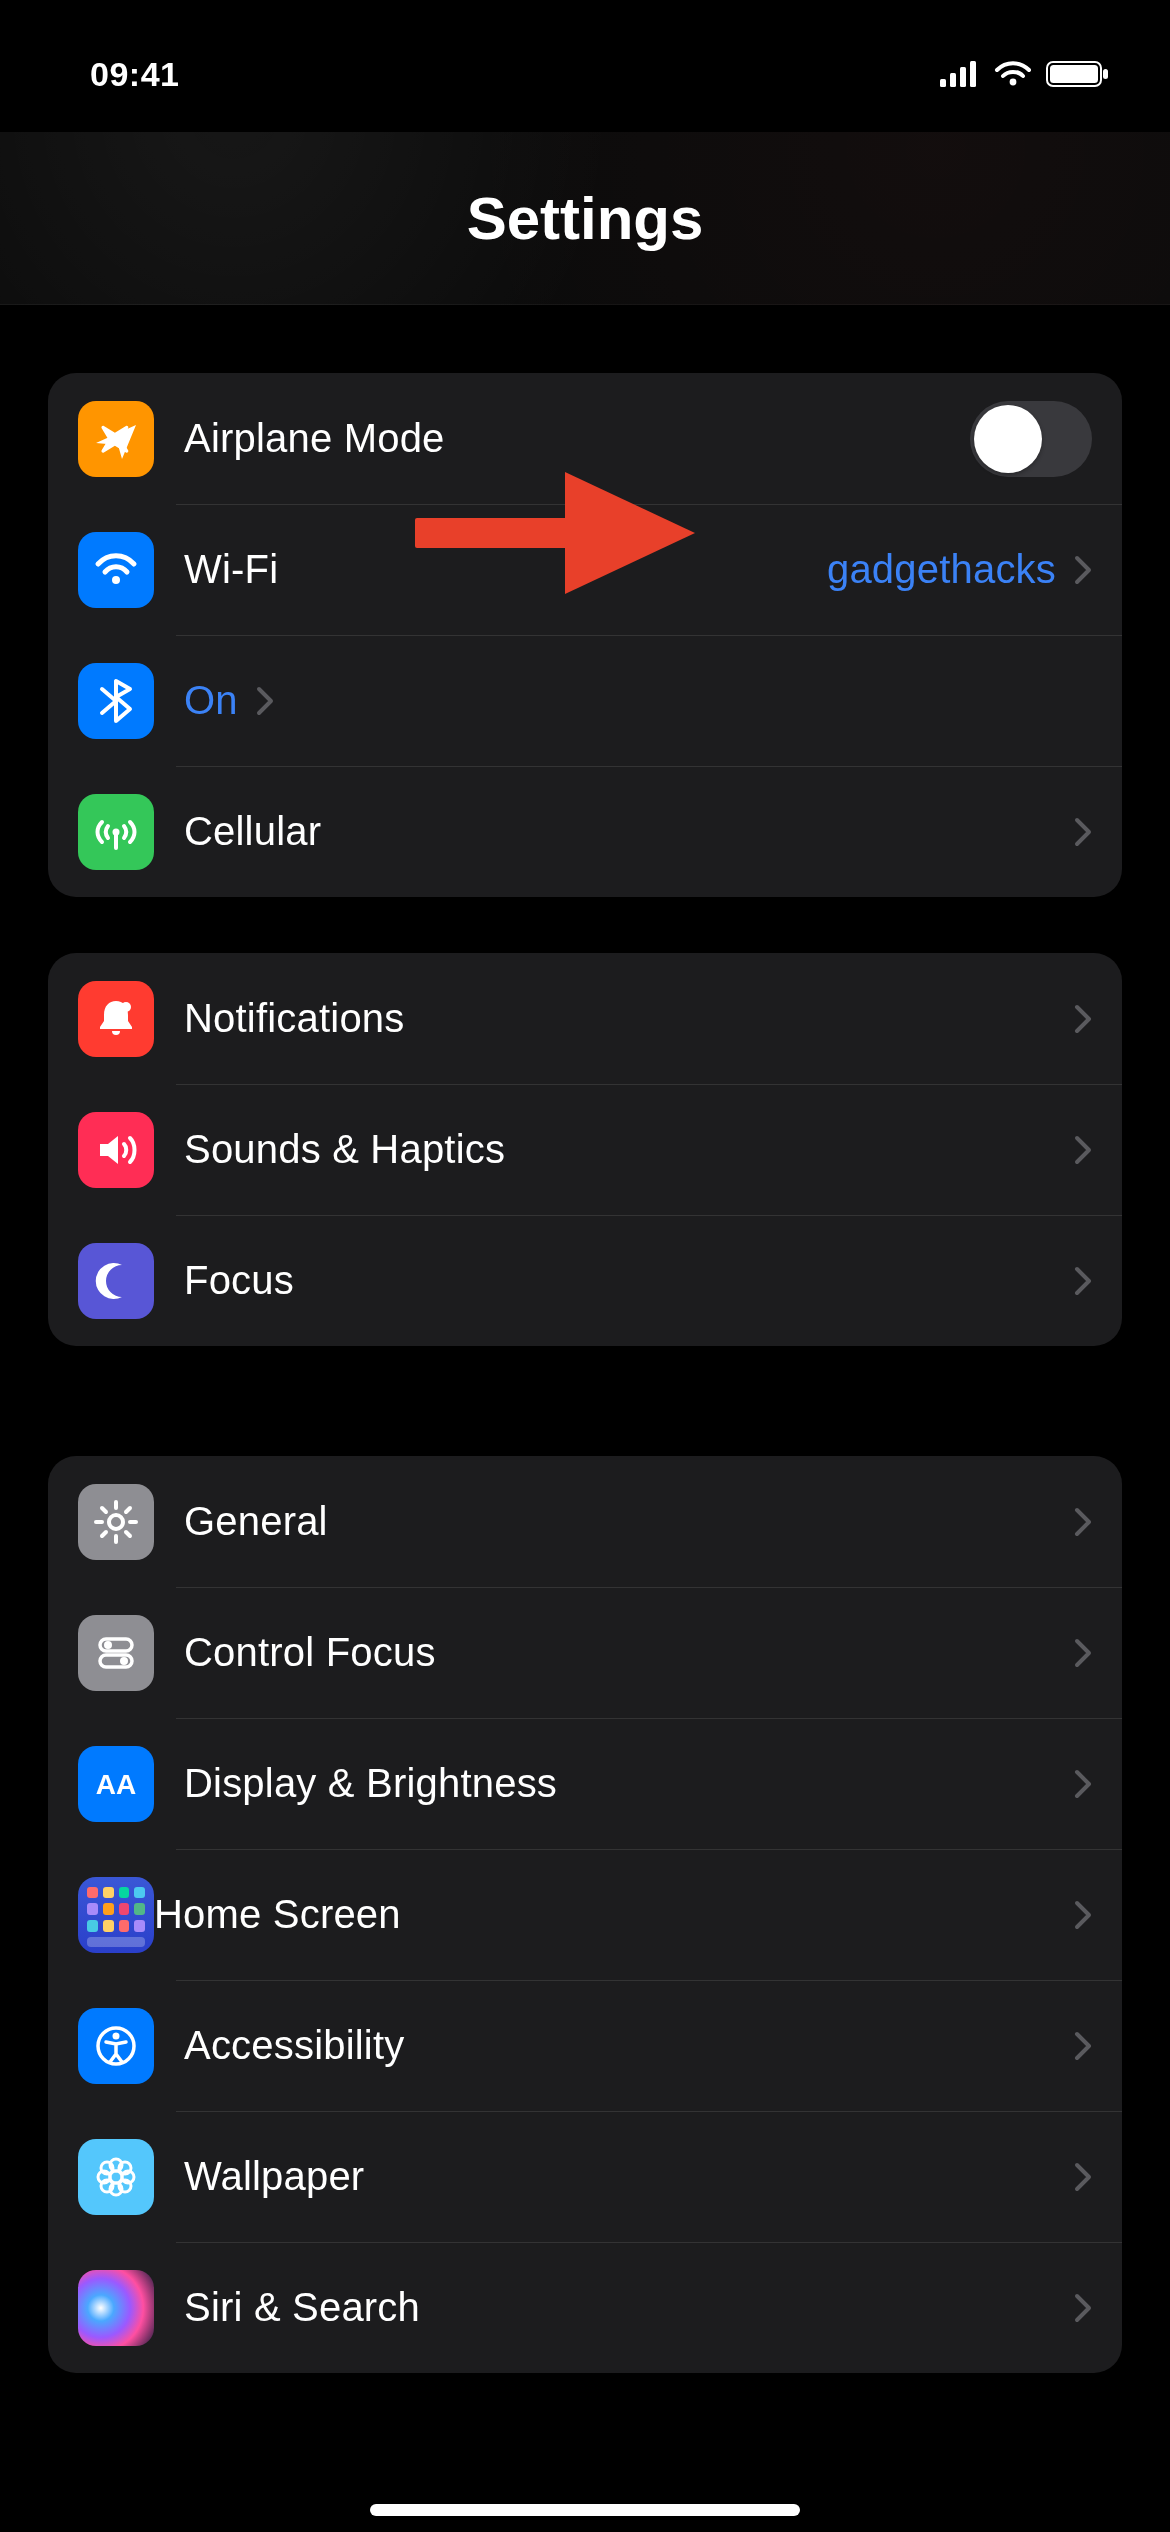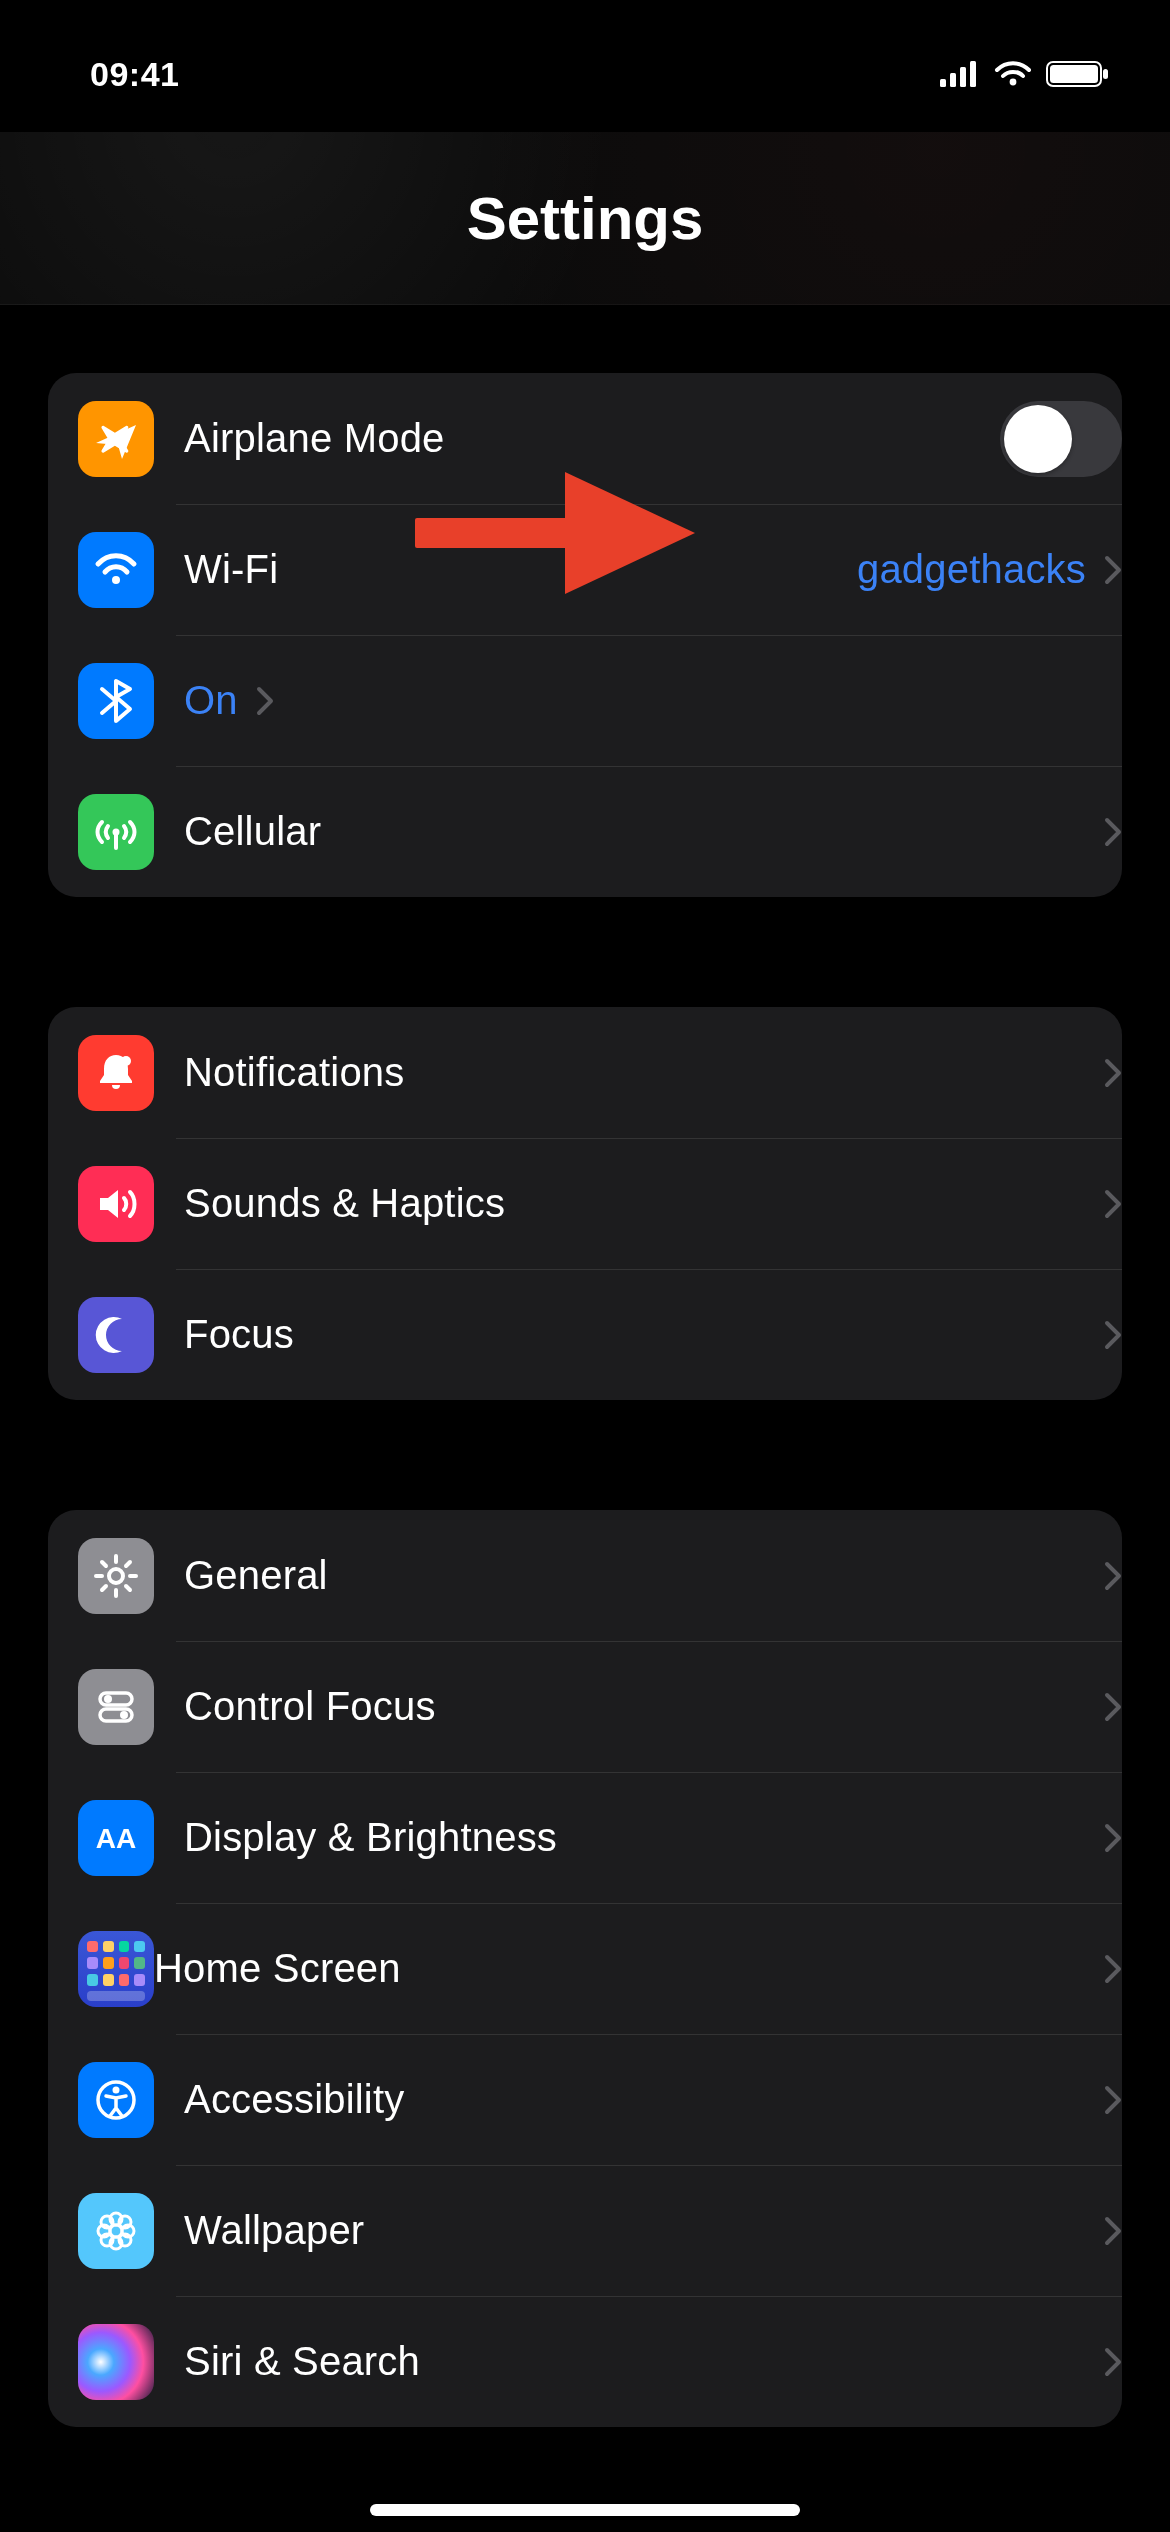--- a/index.html
+++ b/index.html
@@ -64,20 +64,21 @@
     margin-top: 66px;
     overflow: hidden;
   }
   .group.first { margin-top: 68px; }
 
   .row {
     display: flex;
     align-items: center;
     height: 131px;
     padding-left: 30px;
+    padding-right: 30px;
     position: relative;
   }
   .row + .row::before {
     content: "";
     position: absolute;
     left: 128px;
     right: 0;
     top: 0;
     height: 1px;
     background: rgba(255,255,255,0.10);
@@ -294,21 +295,21 @@
       </div>
       <div class="row-label">Cellular</div>
       <div class="chevron">
         <svg viewBox="0 0 18 30">
             <path d="M3 3l12 12L3 27" fill="none" stroke="currentColor" stroke-width="4" stroke-linecap="round" stroke-linejoin="round"></path>
           </svg>
       </div>
     </div>
   </div>
 
-  <div class="group" style="margin-top:110px">
+  <div class="group" style="margin-top:56px">
     <div class="row">
       <div class="app-icon bg-red">
         <svg viewBox="0 0 48 48">
             <path fill="#fff" d="M24 6c-7 0-12 5-12 14v6l-4 6v2h32v-2l-4-6v-6c0-9-5-14-12-14z"></path>
             <path fill="#fff" d="M20 36a4 4 0 008 0z"></path>
             <circle cx="34" cy="12" r="5" fill="#fff"></circle>
           </svg>
       </div>
       <div class="row-label">Notifications</div>
       <div class="chevron">

